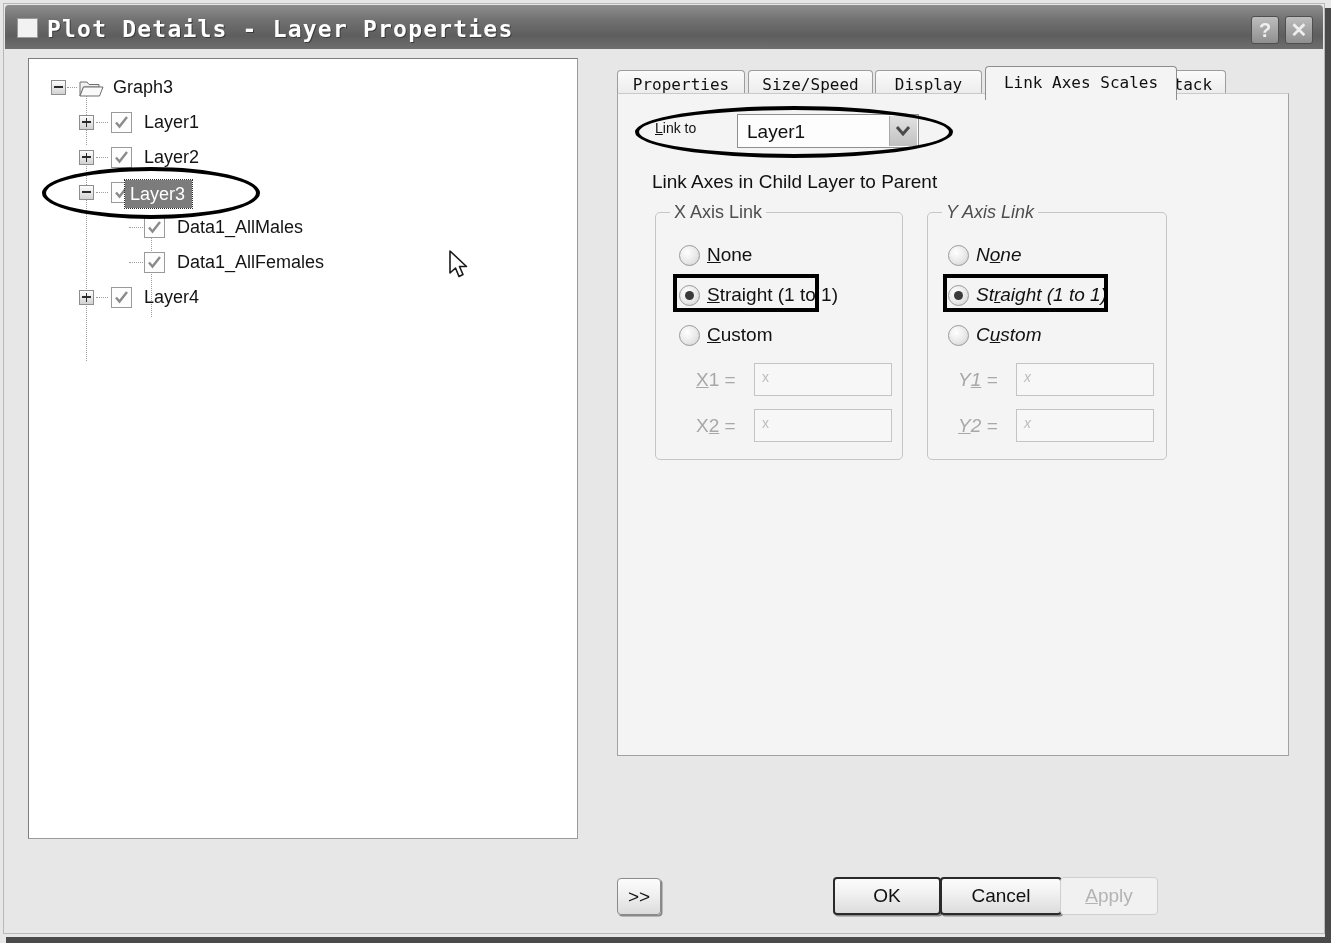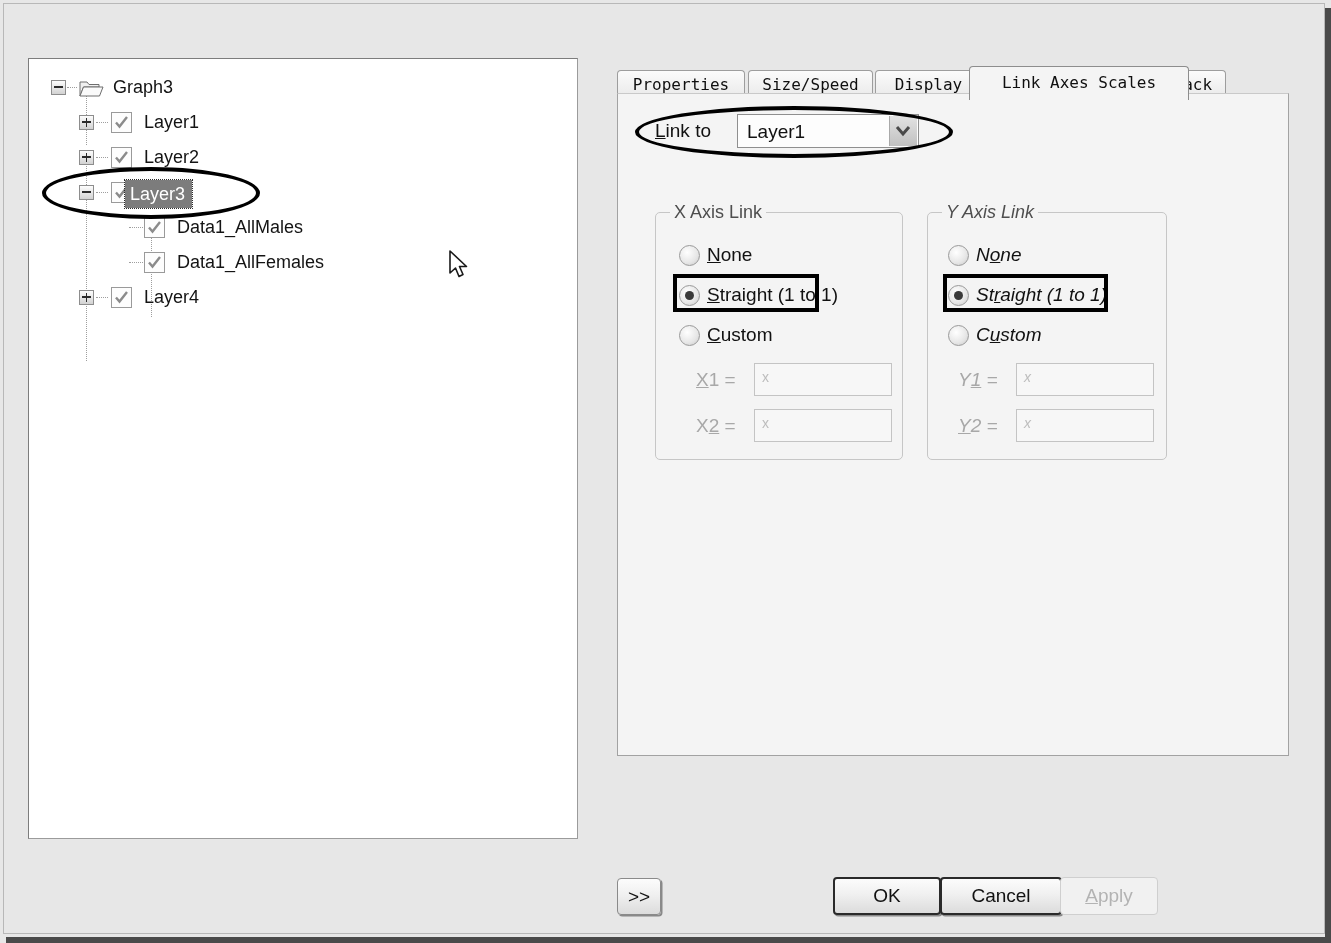--- a/index.html
+++ b/index.html
@@ -211,21 +211,21 @@
     background: #f4f4f4;
     border: 1px solid #a2a2a2;
     border-top-color: #c9c9c9;
     box-sizing: border-box;
   }
 
   
   #linkto-label {
     position: absolute;
     left: 655px; top: 120px;
-    font-size: 19px;
+    font-size: 14px;
     color: #111;
   }
   #linkto-label .acc { text-decoration: underline; }
   #linkto-combo {
     position: absolute;
     left: 737px; top: 114px;
     width: 182px; height: 34px;
     background: #fdfdfd;
     border: 1px solid #8f8f8f;
     box-sizing: border-box;
@@ -368,20 +368,26 @@
 </style>
 </head>
 <body>
 
 <div id="window">
 
   <div id="window-outer-border"></div>
   <div class="frame-shadow-right"></div>
   <div class="frame-shadow-bottom"></div>
 
+  <div id="titlebar">
+    <div id="title-icon"></div>
+    <div id="title-text">Plot Details - Layer Properties</div>
+    <div class="title-btn" id="title-help-btn">?</div>
+    <div class="title-btn" id="title-close-btn">✕</div>
+  </div>
 
   <div id="tree-panel">
 
     <div class="vdots" style="left:57px; top:102px; height:200px;"></div>
     <div class="vdots" style="left:57px; top:24px; height:62px;"></div>
     <div class="vdots" style="left:122px; top:156px; height:102px;"></div>
 
     <div class="tree-row" style="left:0px; top:14px;">
       <div class="expander" style="left:22px;"></div>
       <div class="dots" style="left:38px; width:10px;"></div>
@@ -456,35 +462,36 @@
       <div class="tree-label" style="left:115px;">Layer4</div>
     </div>
   </div>
 
   <div class="annot-ellipse" style="left:42px; top:167px; width:218px; height:52px;"></div>
 
   <div id="tabstrip">
     <div class="tab" style="left:0px; width:128px;">Properties</div>
     <div class="tab" style="left:131px; width:125px;">Size/Speed</div>
     <div class="tab" style="left:258px; width:107px;">Display</div>
-    <div class="tab active" style="left:352px; width:220px;">Link Axes Scales</div>
+    <div class="tab active" style="left:368px; width:192px;">Link Axes Scales</div>
     <div class="tab" style="left:533px; width:76px;">Stack</div>
   </div>
 
   <div id="tab-content"></div>
 
   <div id="linkto-label"><span class="acc">L</span>ink to</div>
   <div id="linkto-combo">
     <div id="linkto-combo-text">Layer1</div>
     <div id="linkto-combo-arrow">
       <svg width="26" height="28" viewBox="0 0 26 28">
           <path d="M7 11 L13 18 L19 11" stroke="#4a4a4a" stroke-width="3" fill="none"></path>
         </svg>
     </div>
   </div>
+  <div id="subtitle">Link Axes in Child Layer to Parent</div>
 
   <div class="annot-ellipse" style="left:635px; top:106px; width:318px; height:52px;"></div>
 
   <div class="groupbox" style="left:655px; top:212px; width:248px; height:248px;text-align:center;">
     <div class="groupbox-title">X Axis Link</div>
 
     <div class="radio-row" style="left:23px; top:27px;">
       <div class="radio"></div>
       <div class="radio-label"><span class="acc">N</span>one</div>
     </div>

